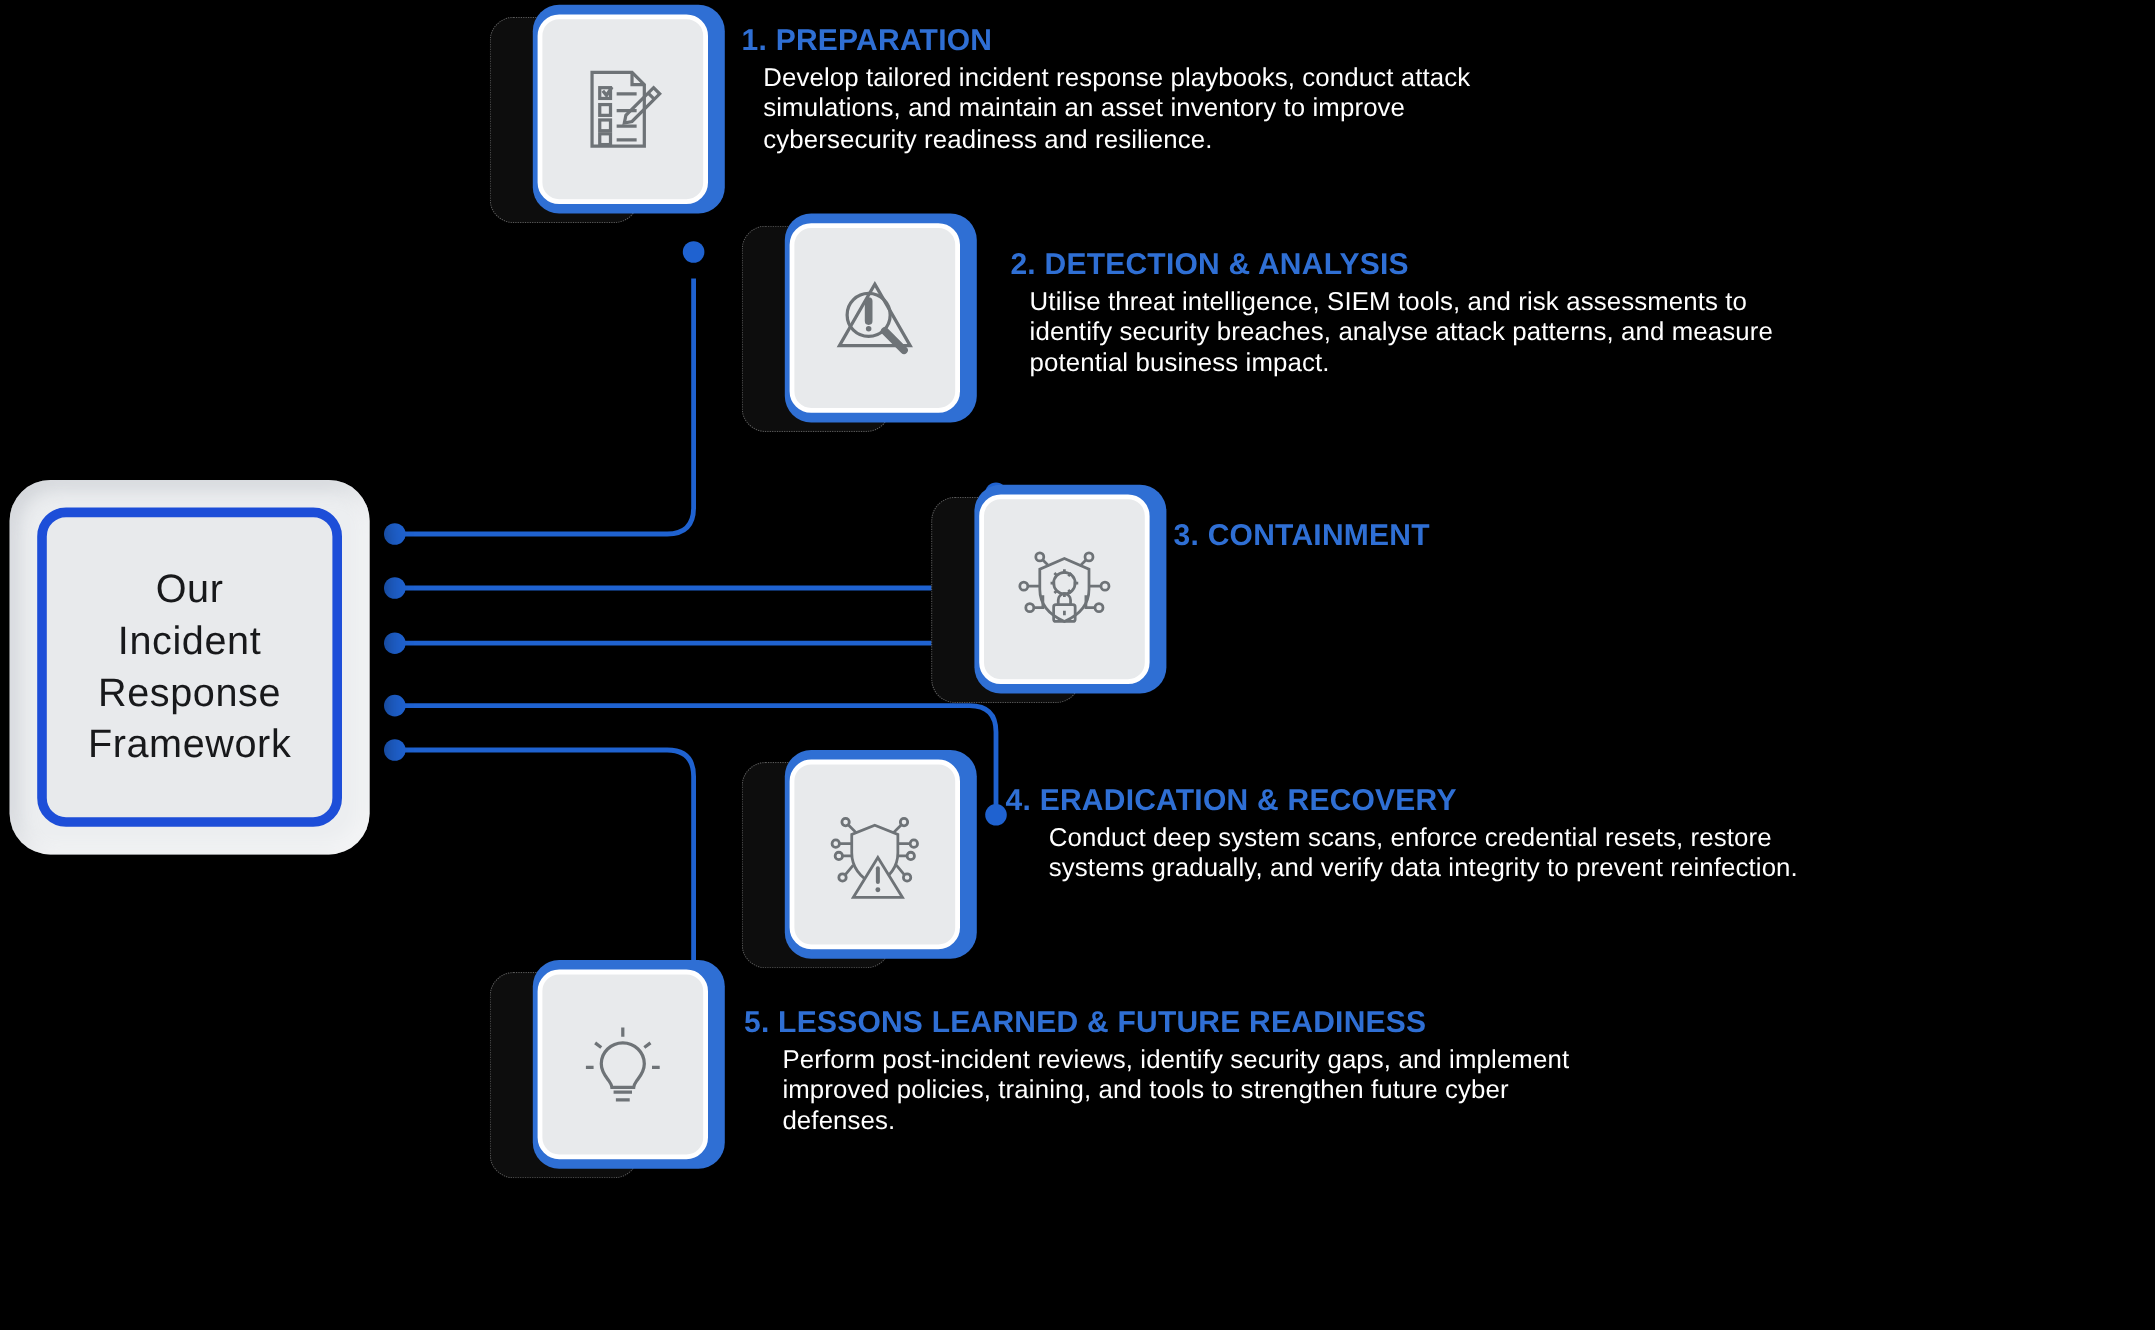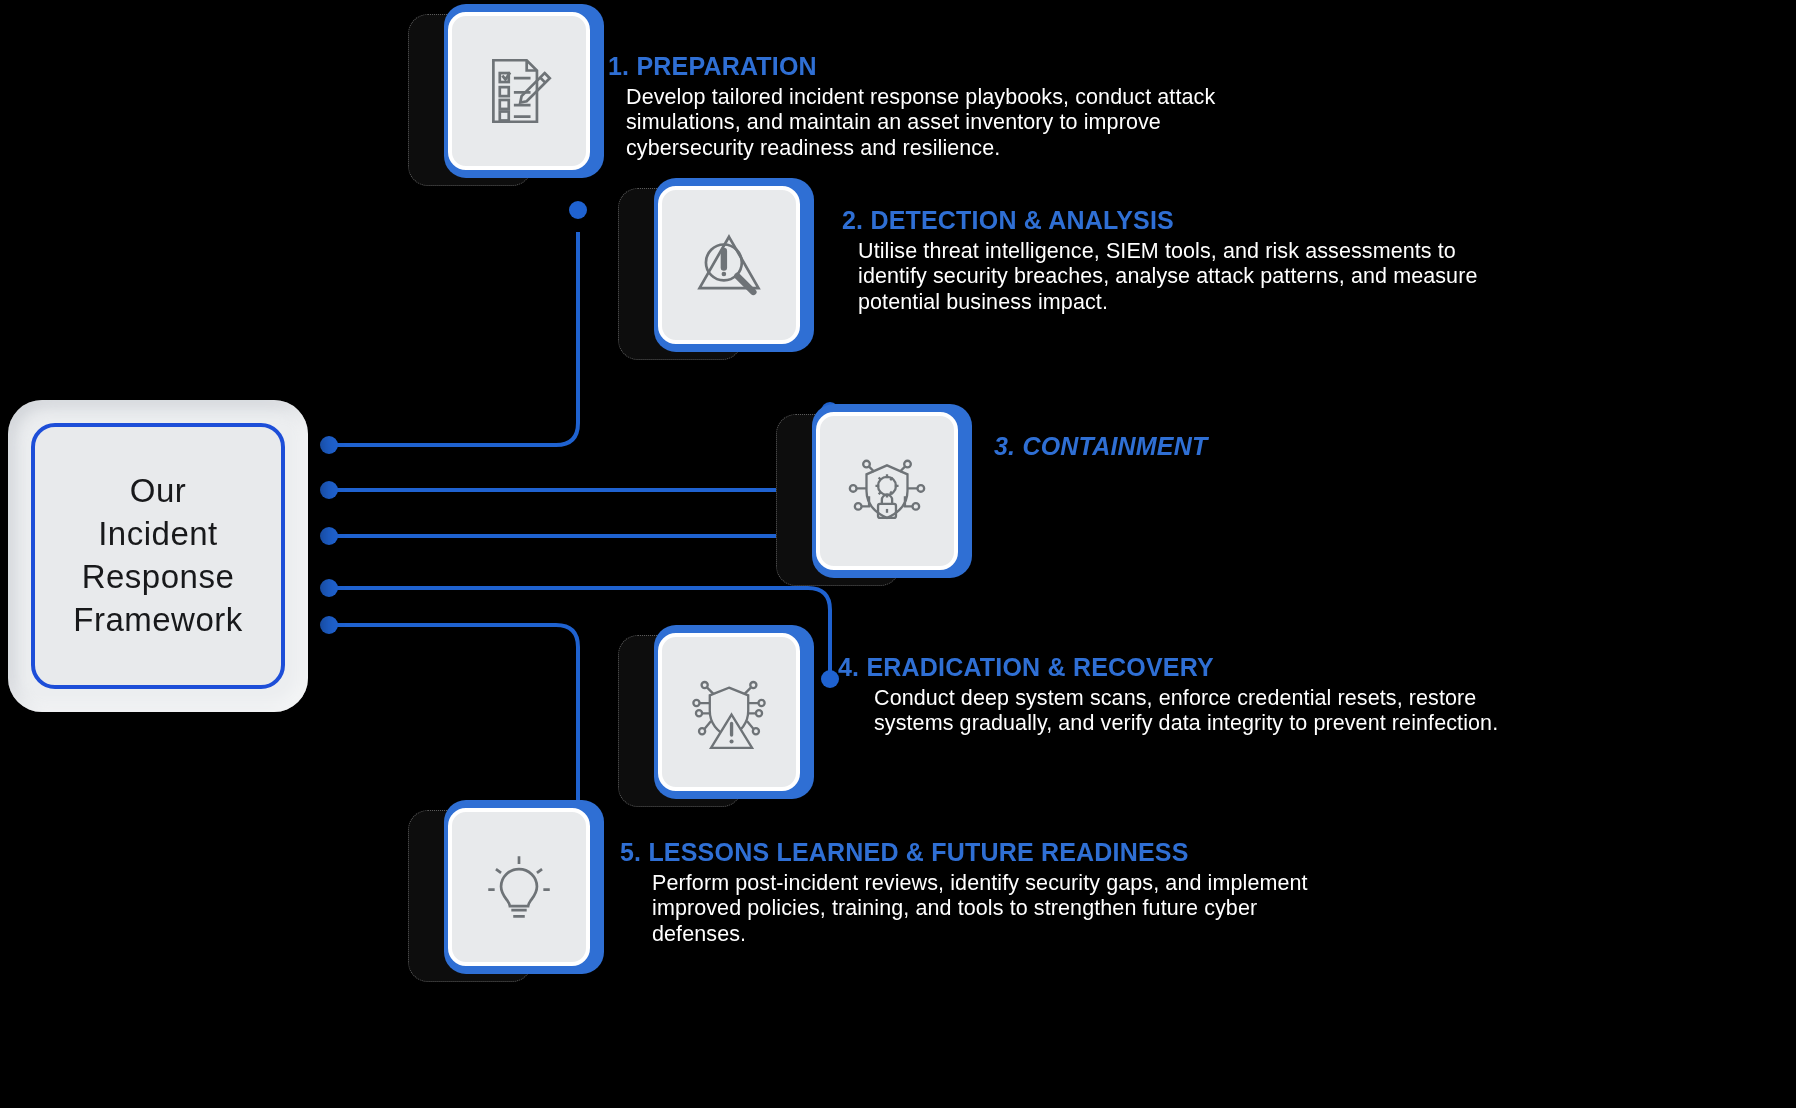--- a/index.html
+++ b/index.html
@@ -48,21 +48,21 @@
       6px 6px 16px rgba(170,175,185,0.45) inset;
   }
   #hub-inner {
     position: absolute;
     left: 23px;
     top: 23px;
     right: 23px;
     bottom: 23px;
     border-radius: 24px;
     background: #e8eaec;
-    border: 4px solid #1d4ed8;
+    border: 8px solid #1d4ed8;
     display: flex;
     align-items: center;
     justify-content: center;
   }
   #hub-label {
     font-size: 33px;
     line-height: 1.30;
     font-weight: 500;
     letter-spacing: 0.5px;
     color: #18191b;
@@ -133,30 +133,30 @@
     color: #ffffff;
     font-size: 21.5px;
     font-weight: 400;
     line-height: 1.18;
     letter-spacing: 0.1px;
     margin-left: 18px;
   }
 
   
   #step-1 { left: 408px; top: 4px; }
-  #step-1 .step-text { left: 200px; top: 16px; width: 660px; margin-top: 32px; }
+  #step-1 .step-text { left: 210px; top: 16px; width: 660px; }
 
   #step-2 { left: 618px; top: 178px; }
   #step-2 .step-text { left: 206px; top: 28px; width: 660px; }
   #step-2 .step-title { margin-left: 18px; }
   #step-2 .step-desc { margin-left: 34px; }
 
   #step-3 { left: 776px; top: 404px; }
   #step-3 .step-text { left: 198px; top: 28px; width: 660px; }
-  #step-3 .step-title { margin-left: 20px; font-style: italic; }
+  #step-3 .step-title { margin-left: 4px; }
   #step-3 .step-desc { margin-left: 36px; }
 
   #step-4 { left: 618px; top: 625px; }
   #step-4 .step-text { left: 202px; top: 28px; width: 680px; }
   #step-4 .step-title { margin-left: 18px; }
   #step-4 .step-desc { margin-left: 54px; }
 
   #step-5 { left: 408px; top: 800px; }
   #step-5 .step-text { left: 212px; top: 38px; width: 720px; }
   #step-5 .step-desc { margin-left: 32px; }

